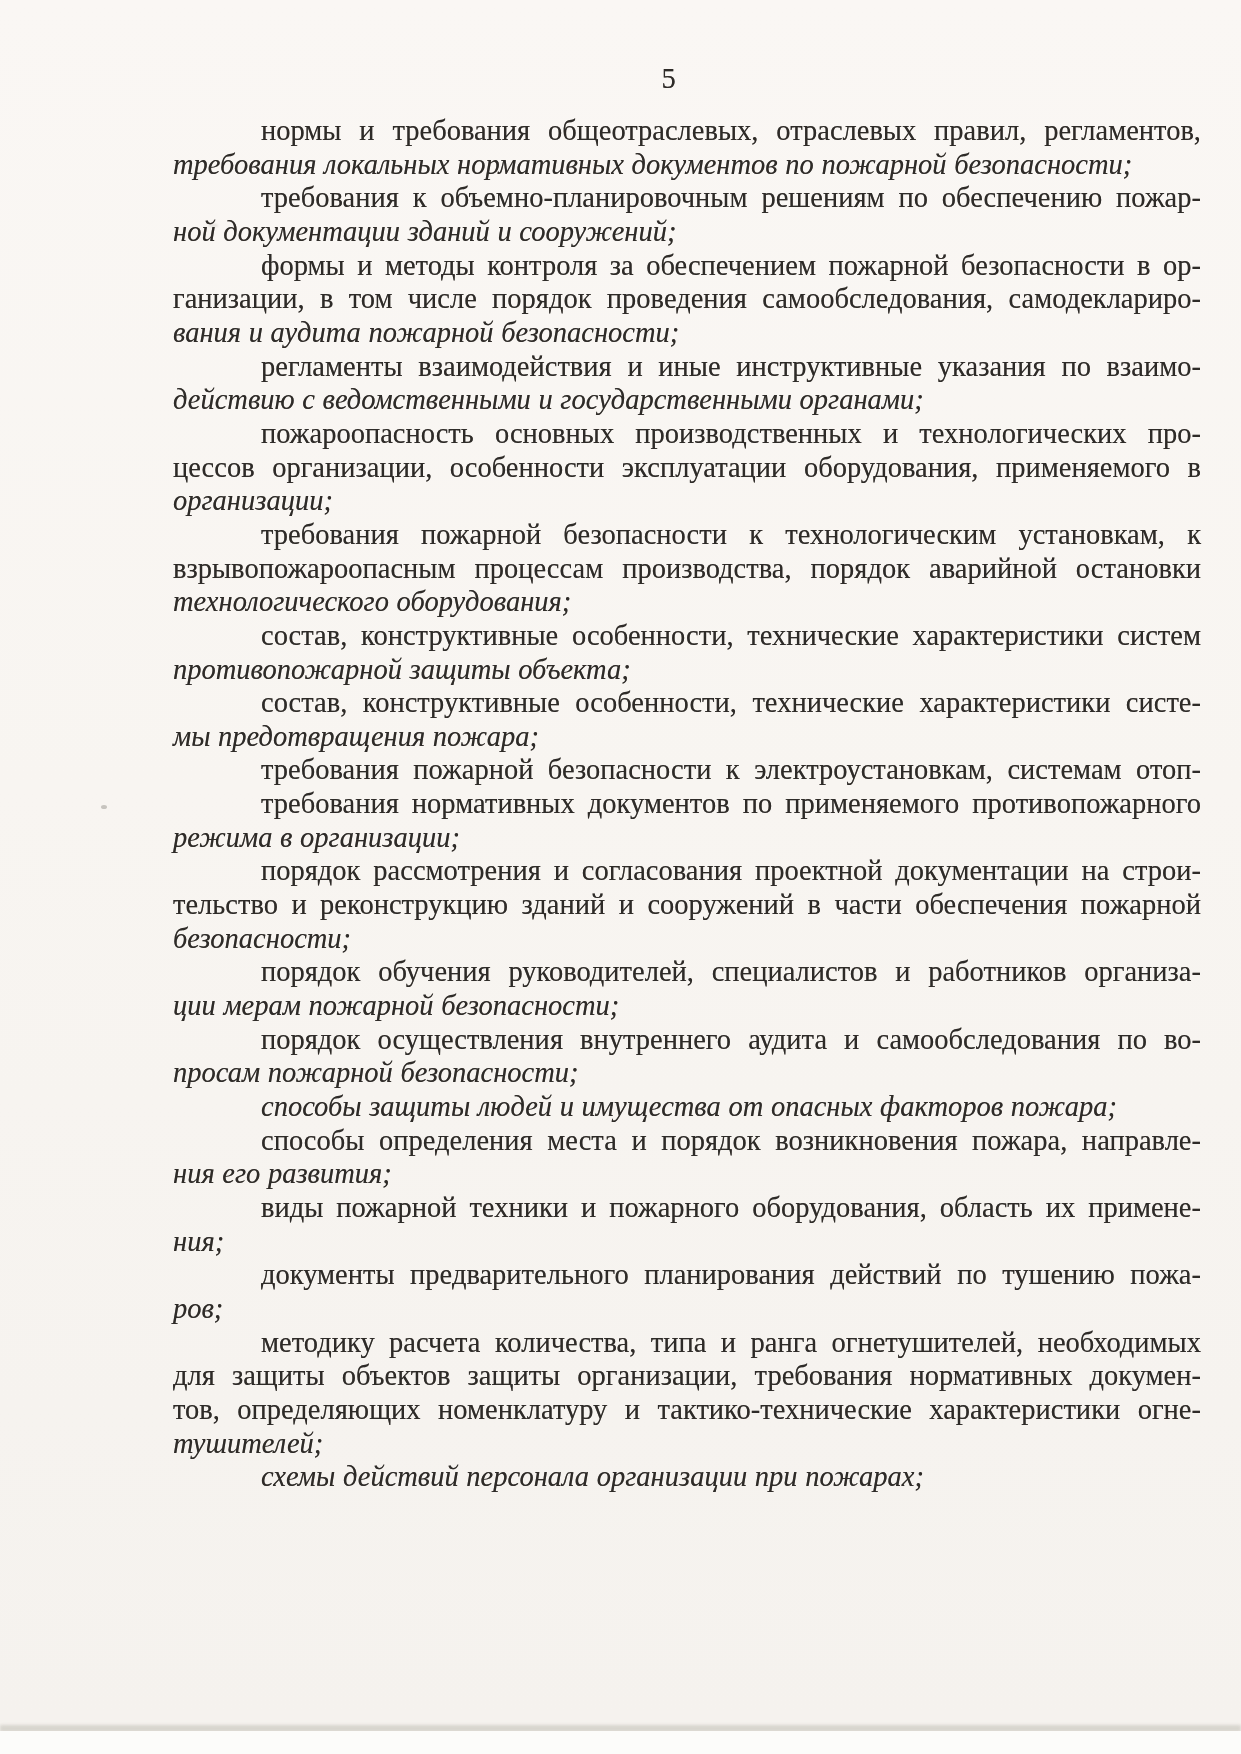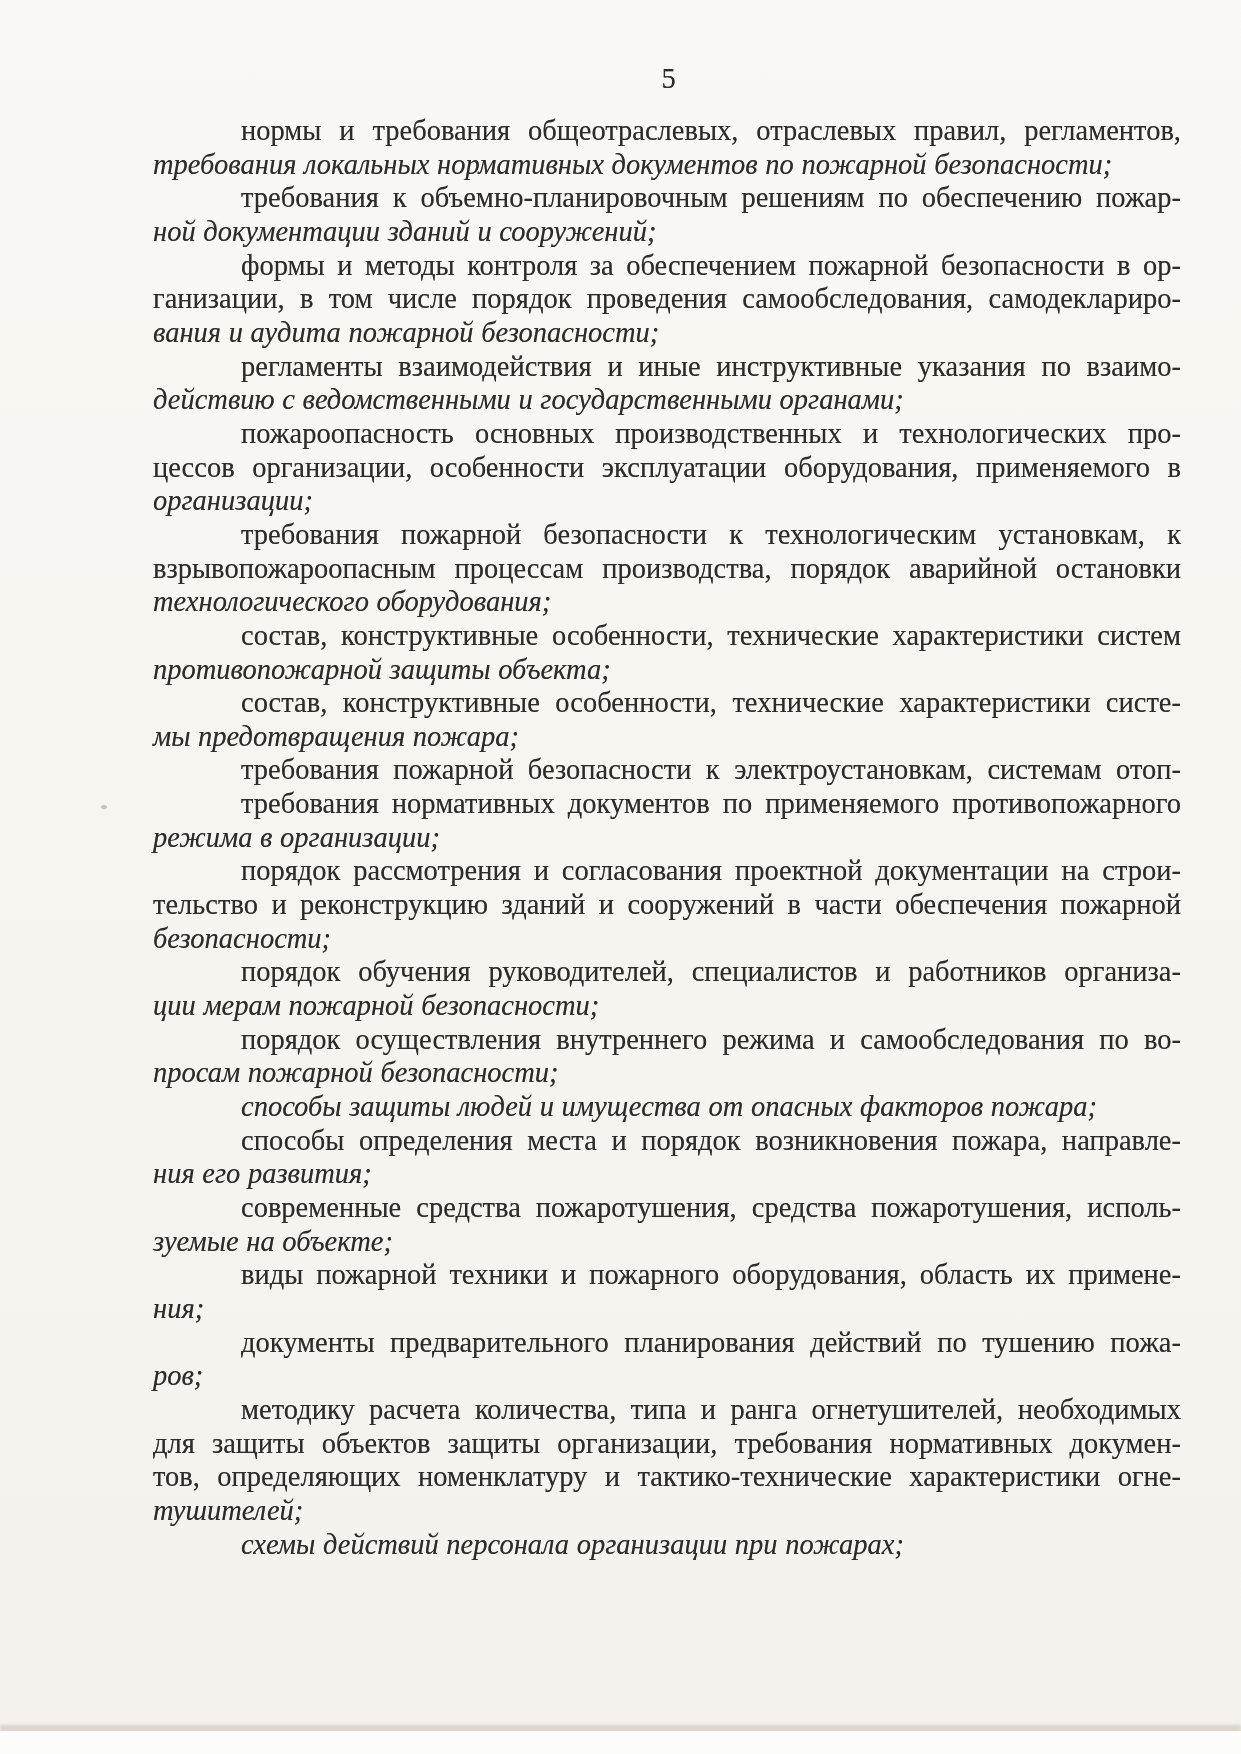--- a/index.html
+++ b/index.html
@@ -24,21 +24,21 @@
     width: 1028px;
     text-align: center;
     font-size: 28.5px;
     line-height: 33px;
     letter-spacing: 1px;
     text-shadow: 0 0 0.6px rgba(45, 40, 34, 0.55);
   }
   .doc-body {
     position: absolute;
     top: 114px;
-    left: 153px;
+    left: 173px;
     width: 1028px;
     font-size: 28.5px;
     line-height: 33.65px;
     text-shadow: 0 0 0.6px rgba(45, 40, 34, 0.55);
   }
   .paragraph { margin: 0; }
   .line {
     text-align: justify;
     text-align-last: justify;
     word-spacing: 0.5px;
@@ -126,33 +126,29 @@
       <div class="paragraph">
         <div class="line first">порядок рассмотрения и согласования проектной документации на строи-</div>
         <div class="line">тельство и реконструкцию зданий и сооружений в части обеспечения пожарной</div>
         <div class="line last">безопасности;</div>
       </div>
       <div class="paragraph">
         <div class="line first">порядок обучения руководителей, специалистов и работников организа-</div>
         <div class="line last">ции мерам пожарной безопасности;</div>
       </div>
       <div class="paragraph">
-        <div class="line first">порядок осуществления внутреннего режима и самообследования по во-</div>
+        <div class="line first">порядок осуществления внутреннего аудита и самообследования по во-</div>
         <div class="line last">просам пожарной безопасности;</div>
       </div>
       <div class="paragraph">
         <div class="line first last">способы защиты людей и имущества от опасных факторов пожара;</div>
       </div>
       <div class="paragraph">
         <div class="line first">способы определения места и порядок возникновения пожара, направле-</div>
         <div class="line last">ния его развития;</div>
-      </div>
-      <div class="paragraph">
-        <div class="line first">современные средства пожаротушения, средства пожаротушения, исполь-</div>
-        <div class="line last">зуемые на объекте;</div>
       </div>
       <div class="paragraph">
         <div class="line first">виды пожарной техники и пожарного оборудования, область их примене-</div>
         <div class="line last">ния;</div>
       </div>
       <div class="paragraph">
         <div class="line first">документы предварительного планирования действий по тушению пожа-</div>
         <div class="line last">ров;</div>
       </div>
       <div class="paragraph">

